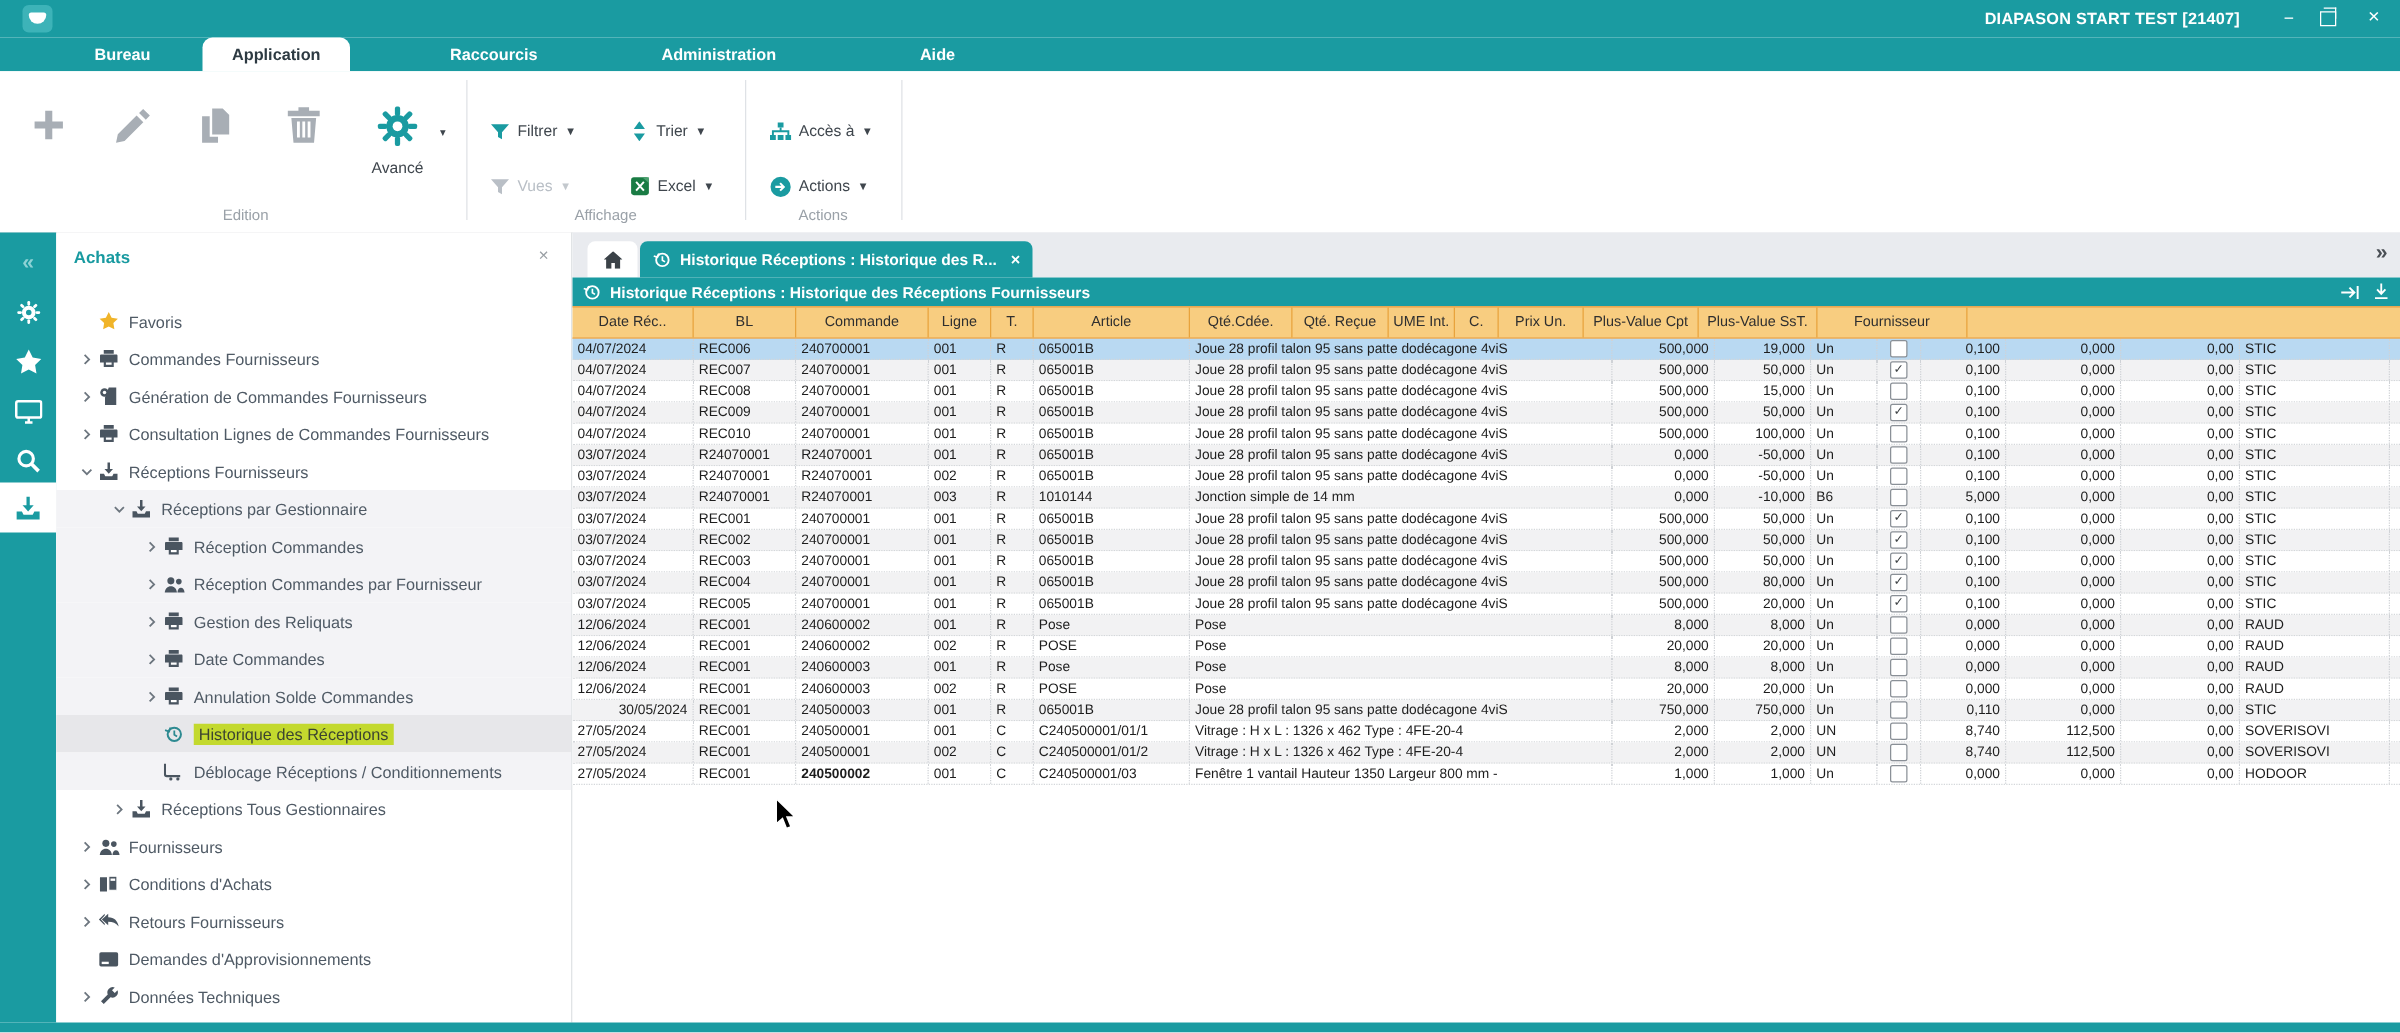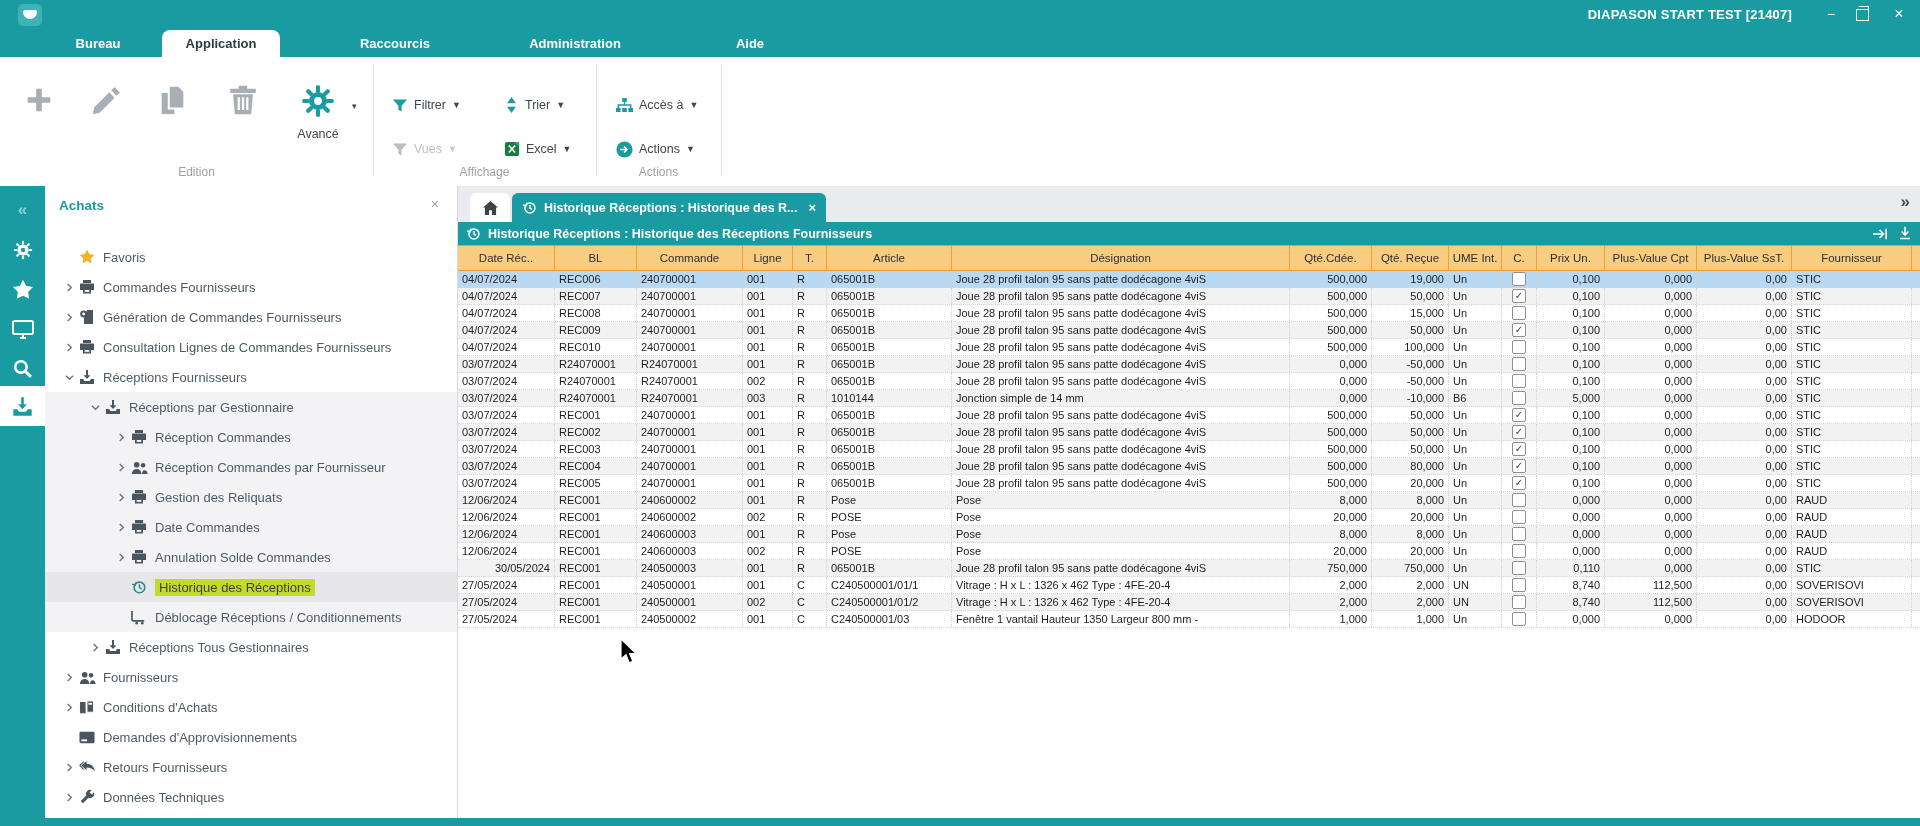--- a/index.html
+++ b/index.html
@@ -472,42 +472,42 @@
           <span class="ticon">
             <svg width="16" height="15" viewBox="0 0 17 16" fill="currentColor">
               <path d="M1 2h6v12H1zM8.5 1h7v12h-7z"></path>
               <path d="M8.5 1h7v12h-7z" fill="none" stroke="#ffffff" stroke-width="1"></path>
               <rect x="10" y="3" width="4" height="2" fill="#ffffff"></rect>
             </svg>
           </span>
           <span class="tlabel">Conditions d'Achats</span>
         </div>
         <div class="trow" style="padding-left: 16px;">
+          <span class="tchev">
+            <svg width="9" height="9" viewBox="0 0 10 10">
+              <path d="M3 1l4 4-4 4" fill="none" stroke="#6d767f" stroke-width="1.6"></path>
+            </svg>
+          </span>
+          <span class="ticon">
+            <svg width="17" height="14" viewBox="0 0 18 15" fill="currentColor">
+              <path d="M8 1L2.5 6 8 11V8c4 0 6.5 1.2 9 4-1-4.8-3.6-8-9-8z"></path>
+              <path d="M5 1L0 6l5 5V9.4L1.8 6 5 2.6z"></path>
+            </svg>
+          </span>
+          <span class="tlabel">Retours Fournisseurs</span>
+        </div>
+        <div class="trow" style="padding-left: 16px;">
           <span class="tchev"></span>
           <span class="ticon">
             <svg width="16" height="13" viewBox="0 0 17 13" fill="currentColor">
               <rect x="0.5" y="0.5" width="16" height="12" rx="1.5"></rect>
               <rect x="2.5" y="8.5" width="6" height="2" fill="#ffffff"></rect>
             </svg>
           </span>
           <span class="tlabel">Demandes d'Approvisionnements</span>
-        </div>
-        <div class="trow" style="padding-left: 16px;">
-          <span class="tchev">
-            <svg width="9" height="9" viewBox="0 0 10 10">
-              <path d="M3 1l4 4-4 4" fill="none" stroke="#6d767f" stroke-width="1.6"></path>
-            </svg>
-          </span>
-          <span class="ticon">
-            <svg width="17" height="14" viewBox="0 0 18 15" fill="currentColor">
-              <path d="M8 1L2.5 6 8 11V8c4 0 6.5 1.2 9 4-1-4.8-3.6-8-9-8z"></path>
-              <path d="M5 1L0 6l5 5V9.4L1.8 6 5 2.6z"></path>
-            </svg>
-          </span>
-          <span class="tlabel">Retours Fournisseurs</span>
         </div>
         <div class="trow" style="padding-left: 16px;">
           <span class="tchev">
             <svg width="9" height="9" viewBox="0 0 10 10">
               <path d="M3 1l4 4-4 4" fill="none" stroke="#6d767f" stroke-width="1.6"></path>
             </svg>
           </span>
           <span class="ticon">
             <svg width="16" height="16" viewBox="0 0 16 16" fill="currentColor">
               <path d="M15 3.2a4.3 4.3 0 0 1-5.6 5.6L4 14.2 1.8 12l5.4-5.4A4.3 4.3 0 0 1 12.8 1l-2.2 2.2 2.2 2.2z"></path>
@@ -557,21 +557,20 @@
   </div>
 
   <div class="grid">
     <div class="ghead" id="ghead">
           <div class="hc" style="width: 97px;">Date Réc..</div>
           <div class="hc" style="width: 82px;">BL</div>
           <div class="hc" style="width: 106px;">Commande</div>
           <div class="hc" style="width: 50px;">Ligne</div>
           <div class="hc" style="width: 34px;">T.</div>
           <div class="hc" style="width: 125px;">Article</div>
-          <div class="hc" style="width: 338px;">Désignation</div>
           <div class="hc" style="width: 82px;">Qté.Cdée.</div>
           <div class="hc" style="width: 77px;">Qté. Reçue</div>
           <div class="hc" style="width: 53px;">UME Int.</div>
           <div class="hc" style="width: 35px;">C.</div>
           <div class="hc" style="width: 68px;">Prix Un.</div>
           <div class="hc" style="width: 92px;">Plus-Value Cpt</div>
           <div class="hc" style="width: 95px;">Plus-Value SsT.</div>
           <div class="hc" style="width: 120px;">Fournisseur</div>
         </div>
     <div class="gbody" id="gbody">
@@ -951,21 +950,21 @@
               <div class="cb"></div>
             </div>
             <div class="td r" style="width: 68px;">8,740</div>
             <div class="td r" style="width: 92px;">112,500</div>
             <div class="td r" style="width: 95px;">0,00</div>
             <div class="td" style="width: 120px;">SOVERISOVI</div>
           </div>
           <div class="tr">
             <div class="td" style="width: 97px;">27/05/2024</div>
             <div class="td" style="width: 82px;">REC001</div>
-            <div class="td" style="width: 106px;">240500002</div>
+            <div class="td" style="width: 106px; font-weight: bold;">240500002</div>
             <div class="td" style="width: 50px;">001</div>
             <div class="td" style="width: 34px;">C</div>
             <div class="td" style="width: 125px;">C240500001/03</div>
             <div class="td" style="width: 338px;">Fenêtre 1 vantail  Hauteur 1350 Largeur 800 mm -</div>
             <div class="td r" style="width: 82px;">1,000</div>
             <div class="td r" style="width: 77px;">1,000</div>
             <div class="td" style="width: 53px;">Un</div>
             <div class="td c" style="width: 35px;">
               <div class="cb"></div>
             </div>

